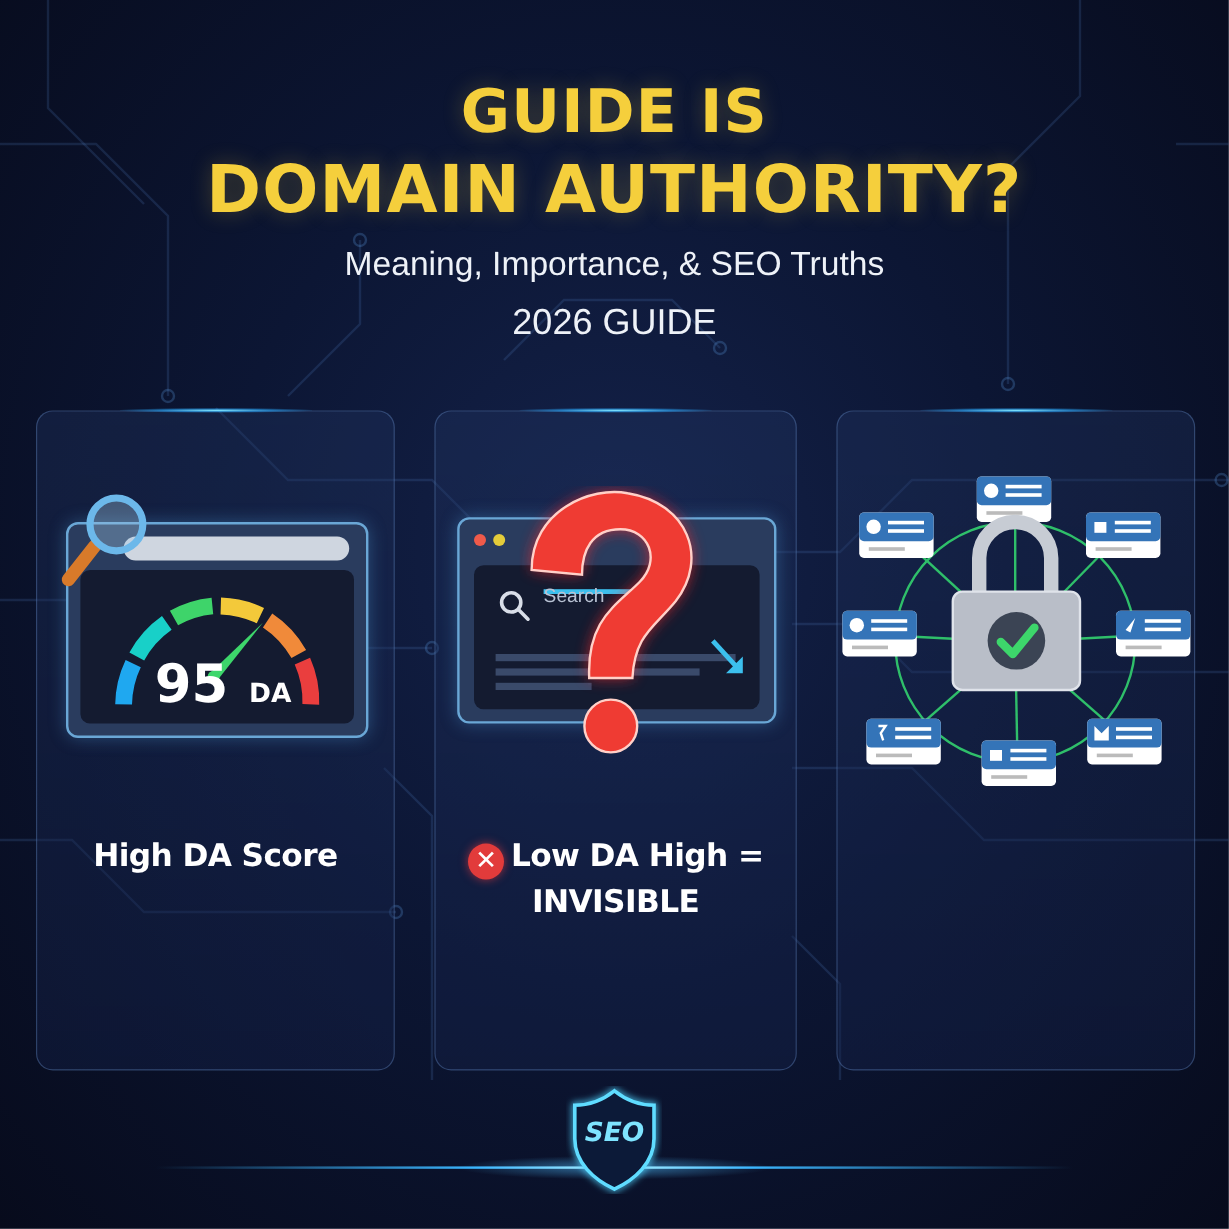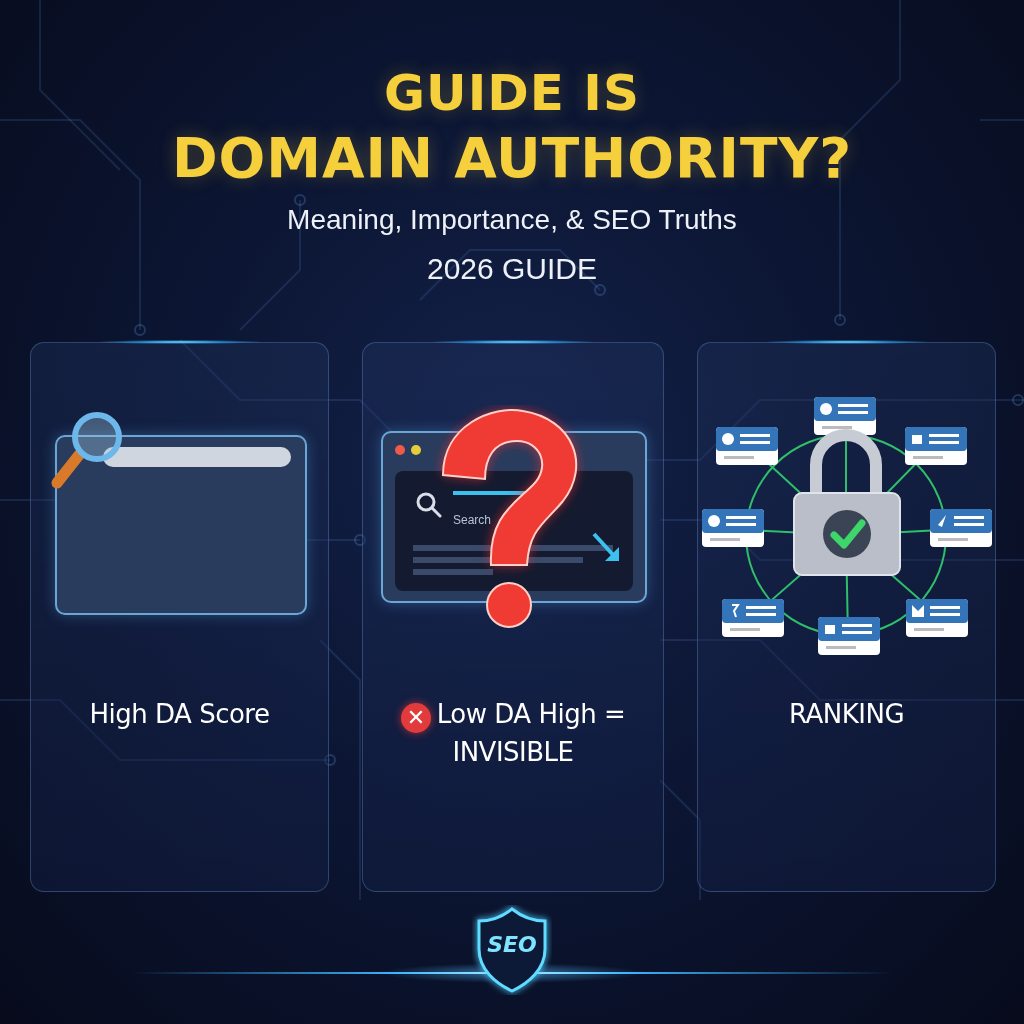--- a/index.html
+++ b/index.html
@@ -31,21 +31,21 @@
   .panel .glow {
     position:absolute; top:-3px; left:50%; width:160px; height:4px; margin-left:-80px;
     background: radial-gradient(ellipse, #7ee4ff 0%, rgba(40,170,255,0.6) 40%, rgba(0,0,0,0) 75%);
   }
   .p1 { left:30px; width:297px; }
   .p2 { left:362px; width:300px; }
   .p3 { left:697px; width:297px; }
 
   .caption {
     position:absolute; left:0; right:0; top:352px; text-align:center;
-    color:#fff; font-weight:normal; font-size:26px; line-height:38px;
+    color:#fff; font-weight:bold; font-size:26px; line-height:38px;
     font-family:"DejaVu Sans", sans-serif; letter-spacing:-0.5px;
   }
   .caption .xbadge {
     display:inline-block; width:30px; height:30px; border-radius:50%;
     background:#e23b3b; color:#fff; font-size:22px; line-height:30px; vertical-align:-2px;
     margin-right:6px; box-shadow:0 0 8px rgba(255,60,60,0.6);
   }
 
   
   .browser {
@@ -91,20 +91,38 @@
 <div class="title l1">GUIDE IS</div>
 <div class="title l2">DOMAIN AUTHORITY?</div>
 <div class="subtitle s1">Meaning, Importance, &amp; SEO Truths</div>
 <div class="subtitle s2">2026 GUIDE</div>
 
 <div class="panel p1">
   <div class="glow"></div>
   <div class="browser" style="left:24px; top:92px; width:248px; height:176px;">
     <div style="position:absolute; left:14px; top:18px; width:9px; height:9px; border-radius:50%; background:#f07a3a;"></div>
     <div style="position:absolute; left:46px; top:10px; width:188px; height:20px; border-radius:10px; background:#cfd6e0;"></div>
+    <div class="screen" style="left:10px; top:38px; width:228px; height:128px;">
+      <svg width="228" height="128" viewBox="0 0 228 128">
+        <g fill="none" stroke-width="14">
+          <path d="M36 112 A82 82 0 0 1 44 78" stroke="#1fa8f0"></path>
+          <path d="M47 72 A82 82 0 0 1 72 44" stroke="#18d0c8"></path>
+          <path d="M78 40 A82 82 0 0 1 110 30" stroke="#3ed46a"></path>
+          <path d="M117 30 A82 82 0 0 1 150 38" stroke="#f3c93a"></path>
+          <path d="M156 42 A82 82 0 0 1 182 70" stroke="#f08a3a"></path>
+          <path d="M185 76 A82 82 0 0 1 192 112" stroke="#ea3e3e"></path>
+        </g>
+        <polygon points="108,86 114,92 152,44" fill="#3dd66b"></polygon>
+        <circle cx="111" cy="89" r="5" fill="#3dd66b"></circle>
+      </svg>
+      <div style="position:absolute; left:62px; top:70px; color:#fff; font-weight:bold; font-size:44px; font-family:'DejaVu Sans',sans-serif;">
+        <span>95</span>
+        <span style="font-size:22px; margin-left:2px;">DA</span>
+      </div>
+    </div>
   </div>
   <svg style="position:absolute; left:18px; top:68px;" width="90" height="100" viewBox="0 0 90 100">
     <line x1="30" y1="44" x2="8" y2="72" stroke="#d87a2a" stroke-width="11" stroke-linecap="round"></line>
     <circle cx="48" cy="26" r="22" fill="rgba(160,200,230,0.35)" stroke="#6cb8ea" stroke-width="6"></circle>
   </svg>
   <div class="caption">
     <div>High DA Score</div>
   </div>
 </div>
 
@@ -112,21 +130,21 @@
   <div class="glow"></div>
   <div class="browser" style="left:18px; top:88px; width:262px; height:168px;">
     <div style="position:absolute; left:12px; top:12px; width:10px; height:10px; border-radius:50%; background:#ef5a4a;"></div>
     <div style="position:absolute; left:28px; top:12px; width:10px; height:10px; border-radius:50%; background:#e4cc3a;"></div>
     <div class="screen" style="left:12px; top:38px; width:238px; height:120px;">
       <svg style="position:absolute; left:20px; top:20px;" width="28" height="28" viewBox="0 0 28 28">
         <circle cx="11" cy="11" r="8" fill="none" stroke="#d9dee8" stroke-width="3"></circle>
         <line x1="17" y1="17" x2="25" y2="25" stroke="#d9dee8" stroke-width="3" stroke-linecap="round"></line>
       </svg>
       <div style="position:absolute; left:58px; top:20px; width:80px; height:4px; background:#3cc0ee;"></div>
-      <div style="position:absolute; left:58px; top:42px; color:#b9c3d4; font-size:12px;">Search</div>
+      <div style="position:absolute; left:58px; top:18px; color:#b9c3d4; font-size:16px;">Search</div>
       <div style="position:absolute; left:18px; top:74px; width:200px; height:6px; background:#3a4a6a;"></div>
       <div style="position:absolute; left:18px; top:86px; width:170px; height:6px; background:#3a4a6a;"></div>
       <div style="position:absolute; left:18px; top:98px; width:80px; height:6px; background:#3a4a6a;"></div>
       <svg style="position:absolute; left:196px; top:60px;" width="32" height="34" viewBox="0 0 32 34">
         <line x1="3" y1="3" x2="24" y2="26" stroke="#3cc0ee" stroke-width="4"></line>
         <polygon points="14,30 28,30 28,16" fill="#3cc0ee"></polygon>
       </svg>
     </div>
   </div>
   <svg style="position:absolute; left:70px; top:62px;" width="160" height="230" viewBox="0 0 160 230">
@@ -228,21 +246,20 @@
         </g>
     </g>
     <g>
       <path d="M118 112 L118 82 A30 30 0 0 1 178 82 L178 112" fill="none" stroke="#c7ccd4" stroke-width="12"></path>
       <rect x="96" y="110" width="106" height="82" rx="8" fill="#b9bec8" stroke="#dfe3ea" stroke-width="2"></rect>
       <circle cx="149" cy="151" r="24" fill="#3b4454"></circle>
       <path d="M136 152 L146 162 L164 140" fill="none" stroke="#3dd66b" stroke-width="7" stroke-linecap="round" stroke-linejoin="round"></path>
     </g>
   </svg>
   <div class="caption">
-    <div>RANKING</div>
   </div>
 </div>
 
 <div class="seo-line-glow"></div>
 <div class="seo-line"></div>
 <svg style="position:absolute; left:467px; top:905px;" width="90" height="90" viewBox="0 0 90 90">
   <defs>
       <filter id="sg">
         <feGaussianBlur stdDeviation="3"></feGaussianBlur>
       </filter>

